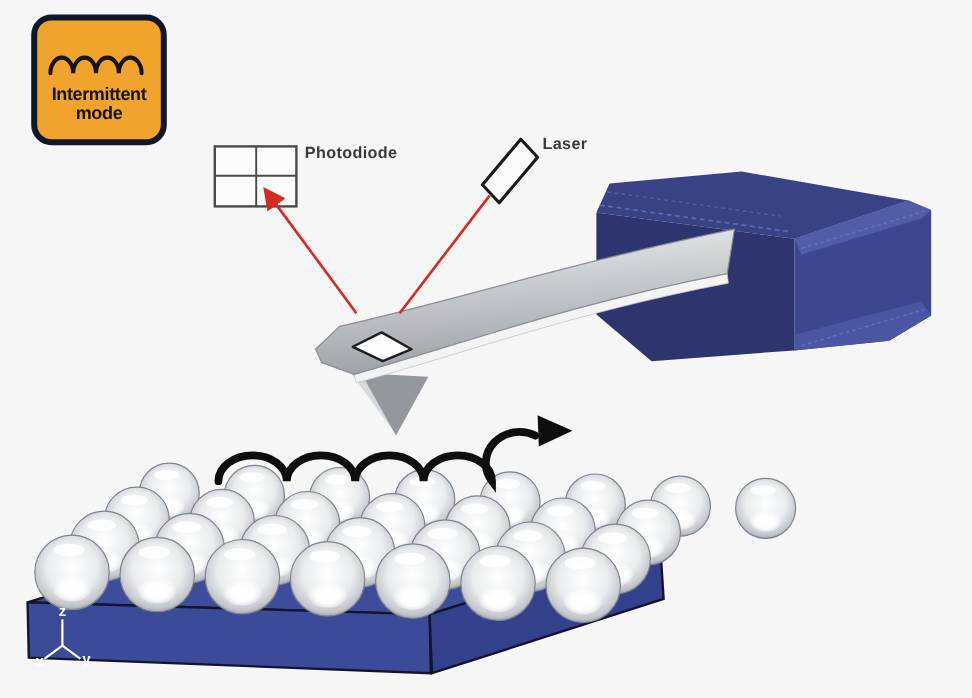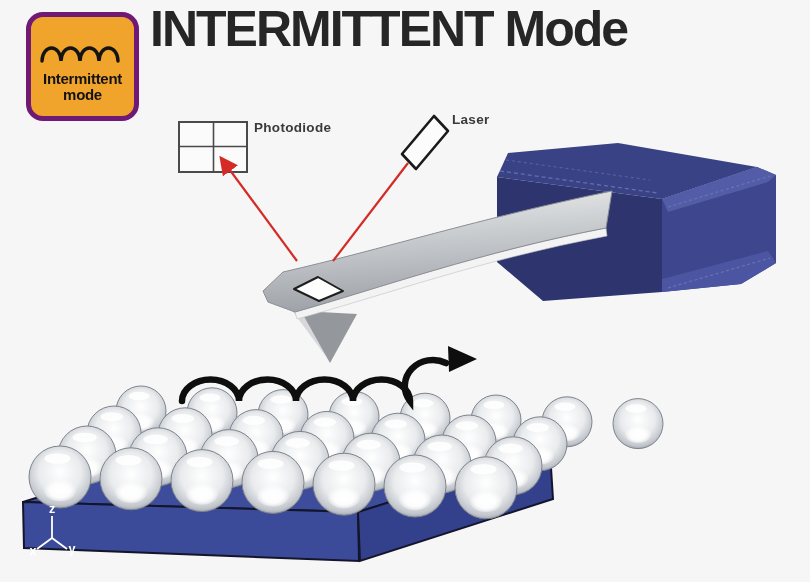--- a/index.html
+++ b/index.html
@@ -3,21 +3,21 @@
 <meta charset="utf-8">
 <style>
   html,body{margin:0;padding:0;background:#e9e9e9;}
   .stage{
     position:relative;width:810px;height:582px;background:#F6F6F6;
     overflow:hidden;font-family:"Liberation Sans",sans-serif;
   }
   
   .badge{
     position:absolute;left:26px;top:12px;width:103px;height:92px;
-    background:#F1A42C;border:5px solid #701a75;border-radius:17px;
+    background:#F1A42C;border:5px solid #0f172a;border-radius:17px;
     display:flex;flex-direction:column;align-items:center;padding-top:7px;
   }
   .badge-icon{margin-top:6px;}
   .badge-label{
     margin-top:7px;font-weight:bold;font-size:15px;line-height:1.05;
     color:#131313;text-align:center;letter-spacing:-0.3px;
   }
   
   .header{position:absolute;left:150px;top:4px;}
   .title{
@@ -42,21 +42,20 @@
     <svg class="badge-icon" width="92" height="34" viewBox="0 0 92 34">
       <path d="M5,31 A9.5,13 0 0 1 24,31 A9.5,13 0 0 1 43,31 A9.5,13 0 0 1 62,31 A9.5,13 0 0 1 81,31" fill="none" stroke="#141414" stroke-width="3.4" stroke-linecap="round"></path>
     </svg>
     <div class="badge-label">
       <div>Intermittent</div>
       <div>mode</div>
     </div>
   </div>
 
   <div class="header">
-    <h1 class="title">INTERMITTENT Mode</h1>
   </div>
 
   <svg width="810" height="582" viewBox="0 0 810 582" style="position:absolute;left:0;top:0;">
     <defs>
       <marker id="redArrow" viewBox="0 0 10 10" refX="8.5" refY="5" markerWidth="8.5" markerHeight="8.5" orient="auto-start-reverse">
         <path d="M0,0 L10,5 L0,10 z" fill="#D42B26"></path>
       </marker>
       <linearGradient id="beamGrad" x1="0" y1="0" x2="0.2" y2="1">
         <stop offset="0" stop-color="#EFF0F1"></stop>
         <stop offset="0.45" stop-color="#C9CCCF"></stop>

